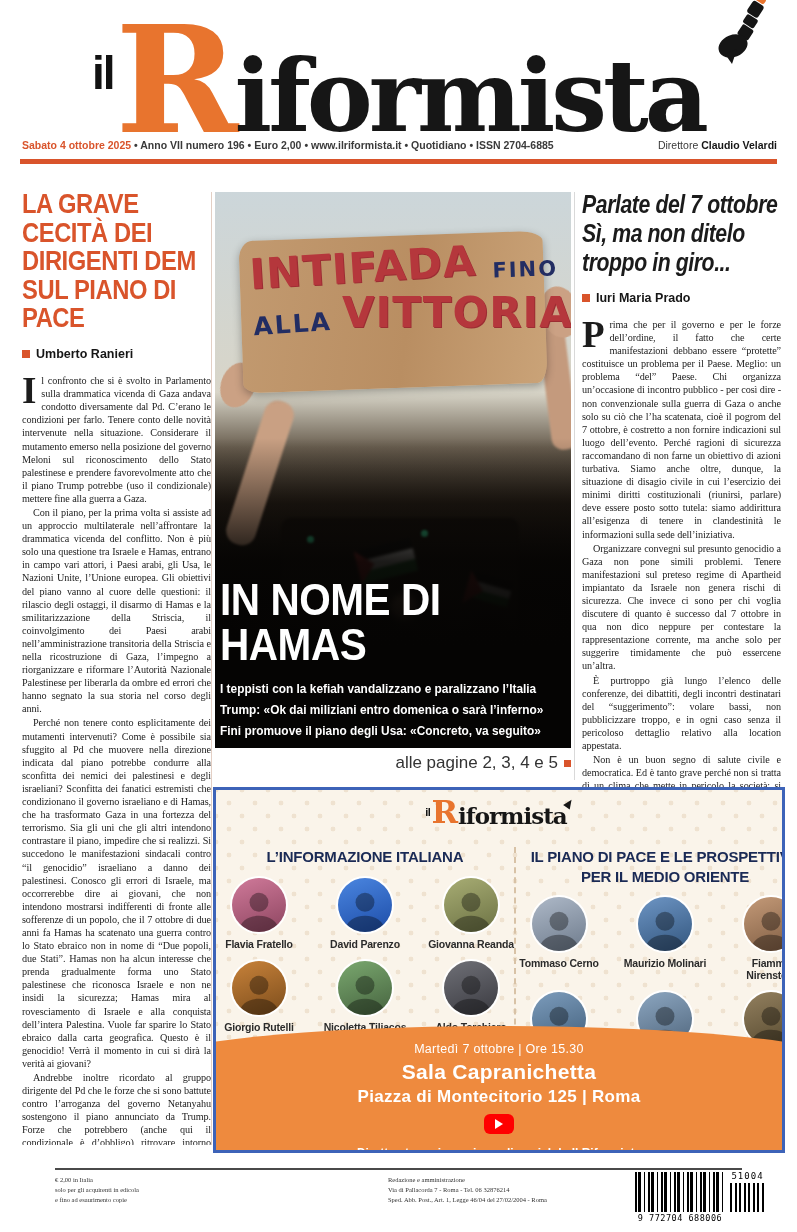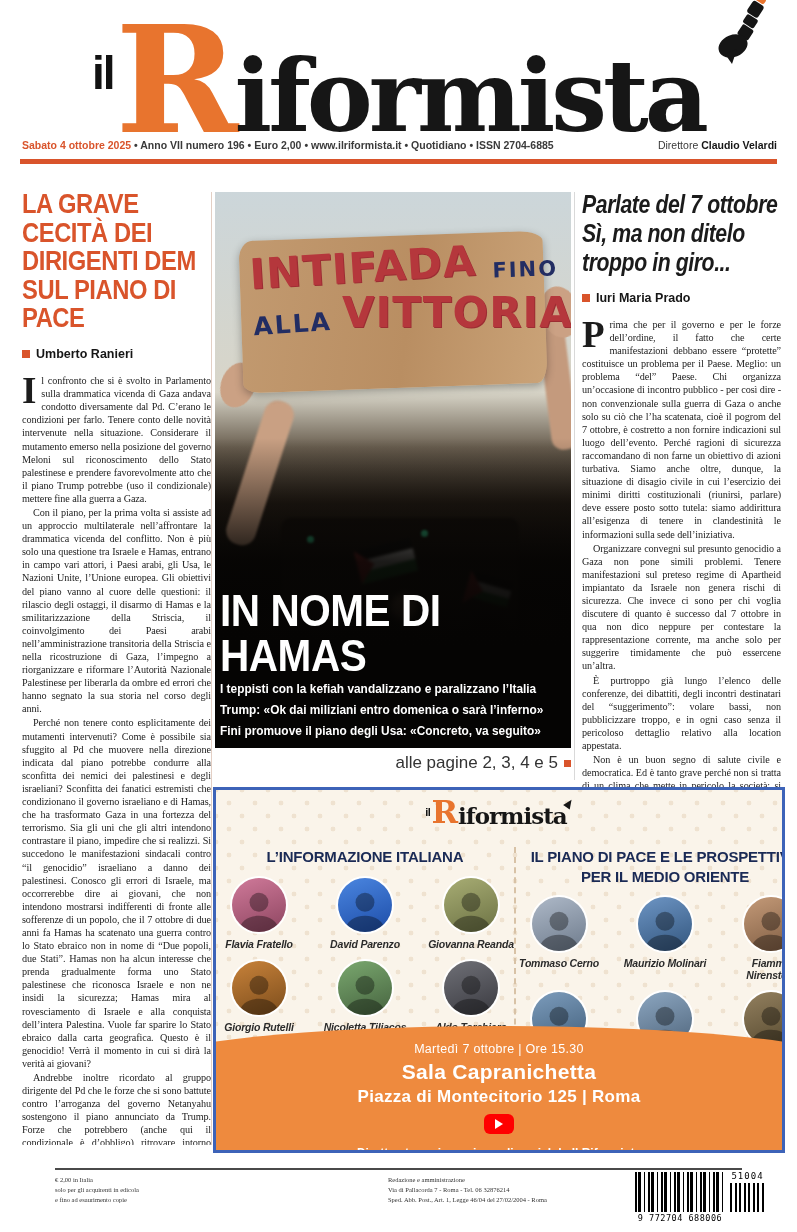--- a/index.html
+++ b/index.html
@@ -83,21 +83,21 @@
        margin-left:16px;letter-spacing:2px;}
   .sw3{font-family:"DejaVu Sans",sans-serif;font-weight:bold;font-size:25px;color:#222d63;
        letter-spacing:2px;transform:rotate(-2deg);}
   .sw4{font-family:"DejaVu Sans",sans-serif;font-weight:bold;font-size:42px;color:#b5373c;
        margin-left:10px;line-height:1;transform:rotate(2deg);letter-spacing:1px;text-shadow:1px 1px 0 #9c2d33;}
   .photo-shade{position:absolute;left:0;right:0;bottom:0;height:310px;
        background:linear-gradient(180deg,rgba(5,4,3,0) 0%,rgba(5,4,3,.9) 40%,#050403 68%);}
   .photo-caption{position:absolute;left:5px;right:5px;bottom:7px;}
   .headline{font-weight:bold;font-size:45px;line-height:1;color:#fff;letter-spacing:-.5px;
        transform:scaleX(.9);transform-origin:0 100%;width:112%;}
-  .subheads{margin-top:0;}
+  .subheads{margin-top:11px;}
   .subhead{font-weight:bold;font-size:13.5px;line-height:21px;color:#fff;
        transform:scaleX(.88);transform-origin:0 50%;width:114%;}
   .pages-ref{position:absolute;left:215px;top:753px;width:356px;display:flex;justify-content:flex-end;
        align-items:center;gap:6px;font-weight:normal;font-size:17px;color:#333;}
   .pages-ref .sq{width:7px;height:7px;background:#d9542b;}
 
   
   .ad{position:absolute;left:213px;top:787px;width:572px;height:366px;box-sizing:border-box;
       border:3px solid #3d63b8;background:#faf4ea;overflow:hidden;
       background-image:radial-gradient(#efe2d0 2.4px,transparent 2.6px),
@@ -108,21 +108,21 @@
   .ad-logo .a-R{font-family:"DejaVu Serif",serif;font-weight:bold;font-size:32px;color:#e8742e;line-height:.8;}
   .ad-logo .a-rest{font-family:"DejaVu Serif",serif;font-weight:bold;font-size:23px;color:#161616;
                    letter-spacing:-1px;line-height:.82;}
   .ad-logo .a-pen{width:0;height:0;border-left:4px solid transparent;border-right:4px solid transparent;
                    border-bottom:9px solid #161616;transform:rotate(35deg);margin:0 0 18px -2px;}
   .ad-cols{display:flex;margin-top:21px;height:228px;}
   .ad-col{flex:1;text-align:center;}
   .ad-col + .ad-col{border-left:2px dashed #d8c2a6;}
   .panel-title{font-size:15px;font-weight:bold;color:#1a2a55;line-height:1.3;letter-spacing:-.2px;}
   .panel-title span{display:block;}
-  .spk-row{display:flex;justify-content:center;gap:20px;margin-top:11px;font-style:italic;}
+  .spk-row{display:flex;justify-content:center;gap:20px;margin-top:11px;}
   .spk{width:86px;}
   .avatar{width:54px;height:54px;border-radius:50%;margin:0 auto;overflow:hidden;
           box-shadow:0 0 0 2px #fff;position:relative;}
   .avatar svg{position:absolute;left:0;top:4px;width:100%;height:100%;}
   .spk-name{margin-top:6px;font-size:10.5px;font-weight:bold;color:#2b2b2b;letter-spacing:-.2px;}
   .c0{background:linear-gradient(160deg,#d07a9a,#8d4560);} .c1{background:linear-gradient(160deg,#4b86e0,#1d4da8);}
   .c2{background:linear-gradient(160deg,#a8ad74,#6c7244);} .c3{background:linear-gradient(160deg,#aeb9c8,#6e7b8c);}
   .c4{background:linear-gradient(160deg,#6d95c4,#33567e);} .c5{background:linear-gradient(160deg,#c49a78,#7e5c42);}
   .c6{background:linear-gradient(160deg,#c8823a,#7c4d1c);} .c7{background:linear-gradient(160deg,#7aa86f,#46633f);}
   .c8{background:linear-gradient(160deg,#6f7077,#3a3a40);} .c9{background:linear-gradient(160deg,#7c9cbc,#43607c);}

